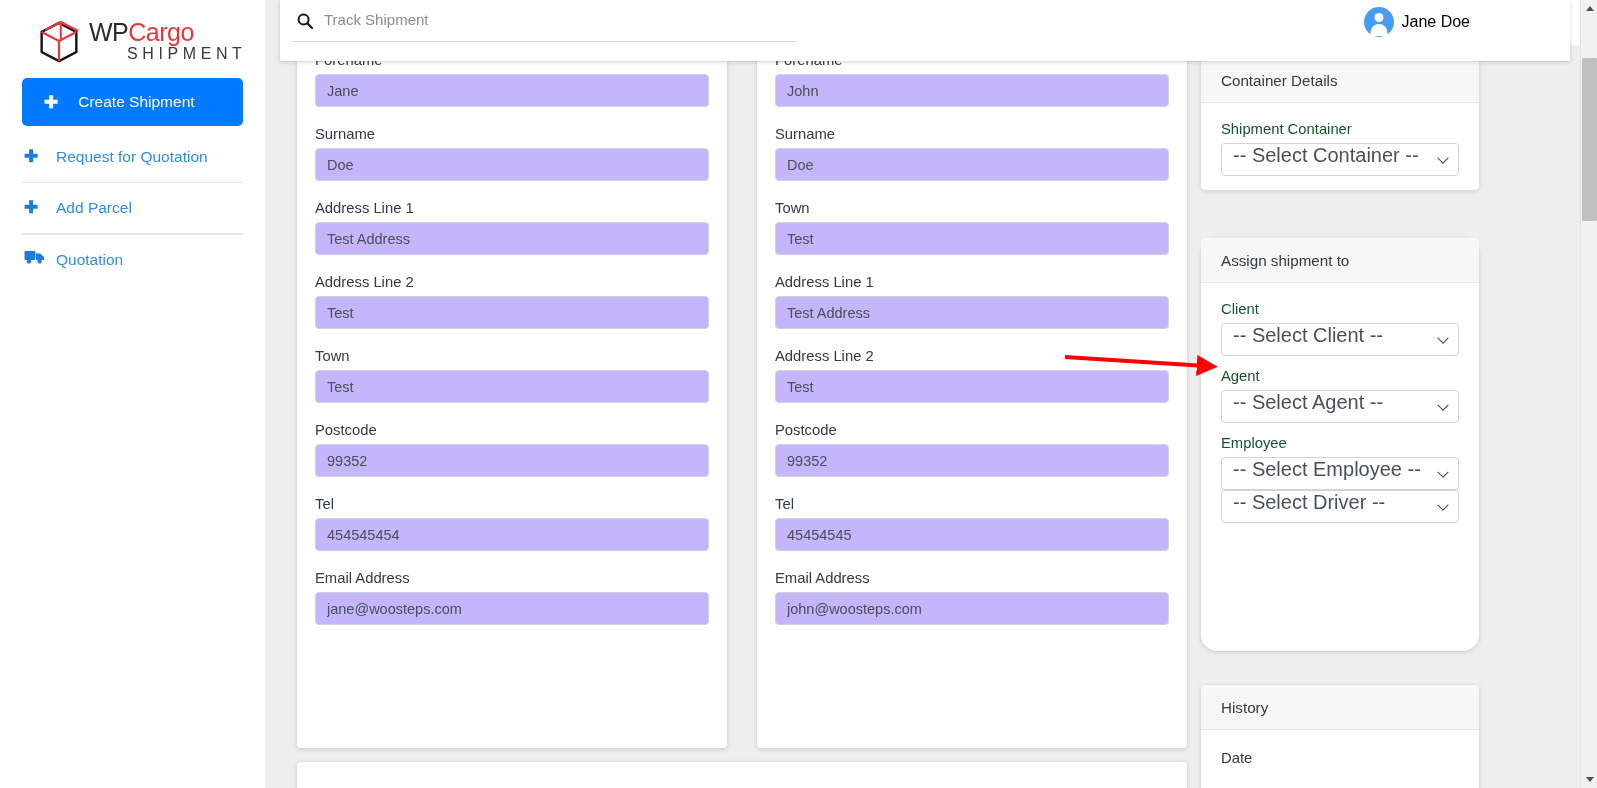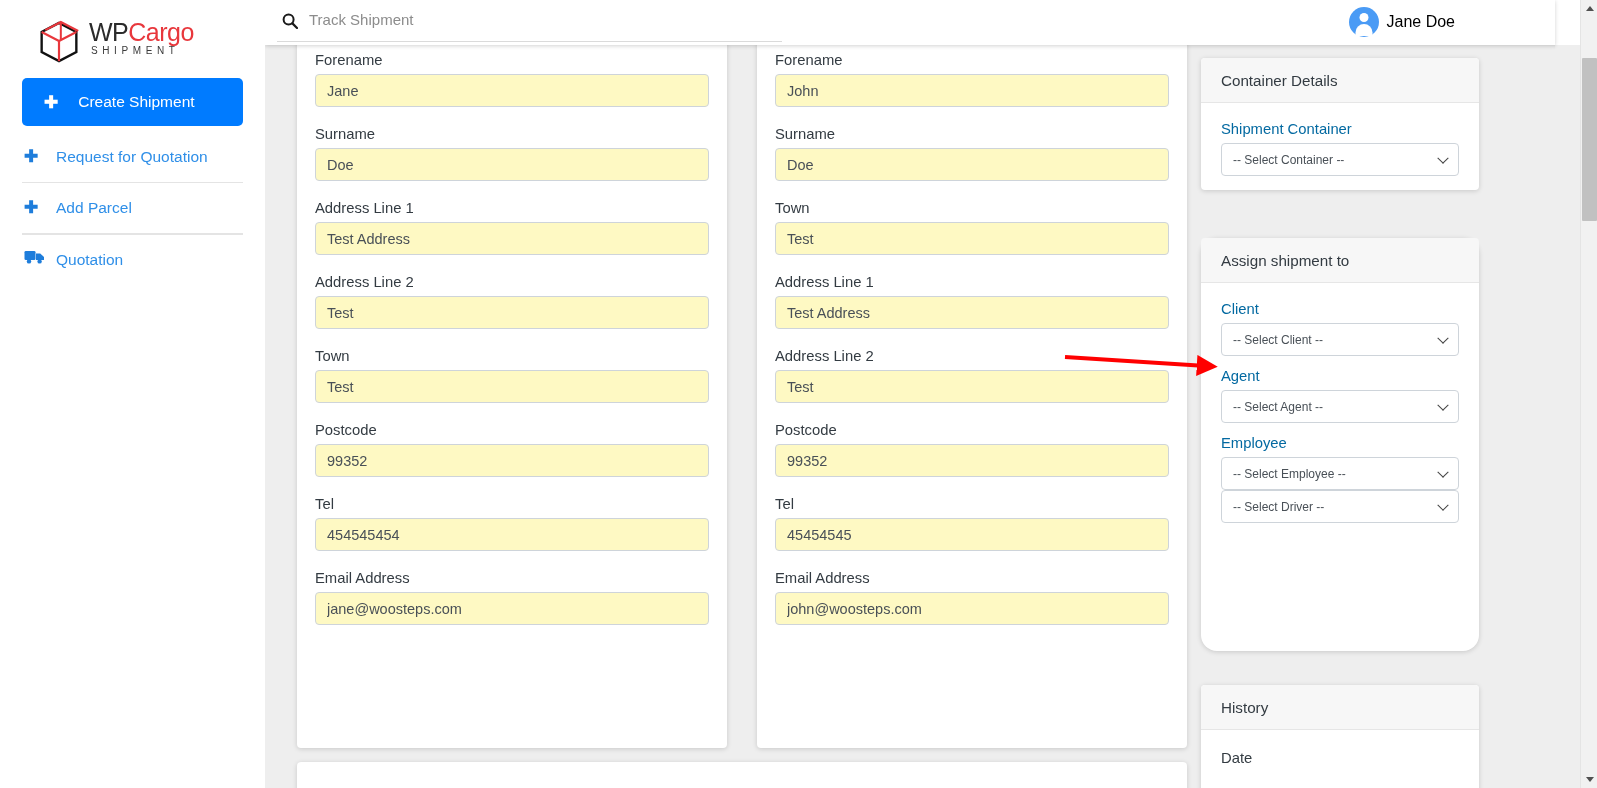--- a/index.html
+++ b/index.html
@@ -28,22 +28,22 @@
   .logo { display: flex; align-items: flex-start; gap: 9px; }
   .logo-mark { width: 42px; height: 44px; flex: none; }
   .logo-text { line-height: 1; }
   .logo-line1 {
     font-size: 25px; letter-spacing: -0.5px;
     font-family: "Liberation Sans", sans-serif;
   }
   .logo-wp { color: #2b2b2b; font-weight: 400; }
   .logo-cargo { color: #e8373c; font-weight: 400; }
   .logo-line2 {
-    font-size: 10px; color: #3a3a3a; letter-spacing: 4.6px;
-    margin-top: 1px; padding-left: 2px;
+    font-size: 16px; color: #3a3a3a; letter-spacing: 4.6px;
+    margin-top: 1px; padding-left: 2px; margin-left: 36px;
   }
 
   .nav { padding: 0 22px; }
   .nav-primary {
     display: flex; align-items: center;
     background: #007bff; color: #fff;
     border-radius: 5px;
     height: 48px;
     padding-left: 22px;
     font-size: 15.5px;
@@ -64,22 +64,22 @@
     width: 34px; flex: none;
     display: flex; align-items: flex-start; justify-content: flex-start;
     padding-top: 1px; padding-left: 2px;
     color: #1e7ddb;
   }
   .nav-item .plus { font-size: 17px; font-weight: bold; line-height: 1.3; }
   .nav-sep { height: 1px; background: #e4e4e4; }
 
   
   .topbar {
-    position: absolute; left: 265px; top: 0;
-    width: 1290px; height: 45px;
+    position: absolute; left: 280px; top: 0;
+    width: 1290px; height: 61px;
     background: #ffffff;
     box-shadow: 0 1px 4px rgba(0,0,0,0.18);
     z-index: 5;
   }
   .search-box {
     position: absolute; left: 12px; top: 0;
     width: 505px; height: 42px;
     display: flex; align-items: center;
     border-bottom: 1px solid #dadada;
   }
@@ -141,21 +141,21 @@
   .field-label {
     font-size: 14.8px; color: #333b42;
     padding: 11px 0 6px 0;
   }
   .field-input {
     width: 100%; height: 33px;
     border: 1px solid #ced4da; border-radius: 4px;
     padding: 0 11px;
     font-family: "Liberation Sans", sans-serif;
     font-size: 14.5px; color: #495057;
-    outline: none; background: #fef9c3;
+    outline: none; background: #c4b5fd;
   }
 
   
   .panel {
     position: absolute;
     background: #ffffff;
     border-radius: 4px;
     box-shadow: 0 1px 5px rgba(0,0,0,0.16);
     width: 278px; left: 936px;
   }
@@ -165,29 +165,29 @@
     padding: 14px 20px 13px 20px;
     font-size: 15.2px; color: #333b42;
     border-radius: 4px 4px 0 0;
   }
   .panel-body { padding: 6px 20px 18px 20px; }
   .panel-container { top: 13px; height: 132px; }
   .panel-assign    { top: 193px; height: 413px; border-radius: 16px; }
   .panel-history   { top: 640px; height: 130px; }
 
   .sel-label {
-    font-size: 14.8px; color: #0369a1;
+    font-size: 14.8px; color: #14532d;
     padding: 12px 0 6px 0;
   }
   .sel {
     position: relative; width: 100%; height: 33px;
     border: 1px solid #ced4da; border-radius: 4px;
-    display: flex; align-items: center;
+    display: flex; 
     padding: 0 11px;
-    font-size: 12px; color: #495057;
+    font-size: 20px; color: #495057;
     cursor: pointer; background: #fff;
   }
   .sel .caret {
     position: absolute; right: 11px; top: 50%;
     margin-top: -3px;
     width: 8px; height: 8px;
     border-right: 1.6px solid #444;
     border-bottom: 1.6px solid #444;
     transform: rotate(45deg) translate(-2px,-2px);
   }

